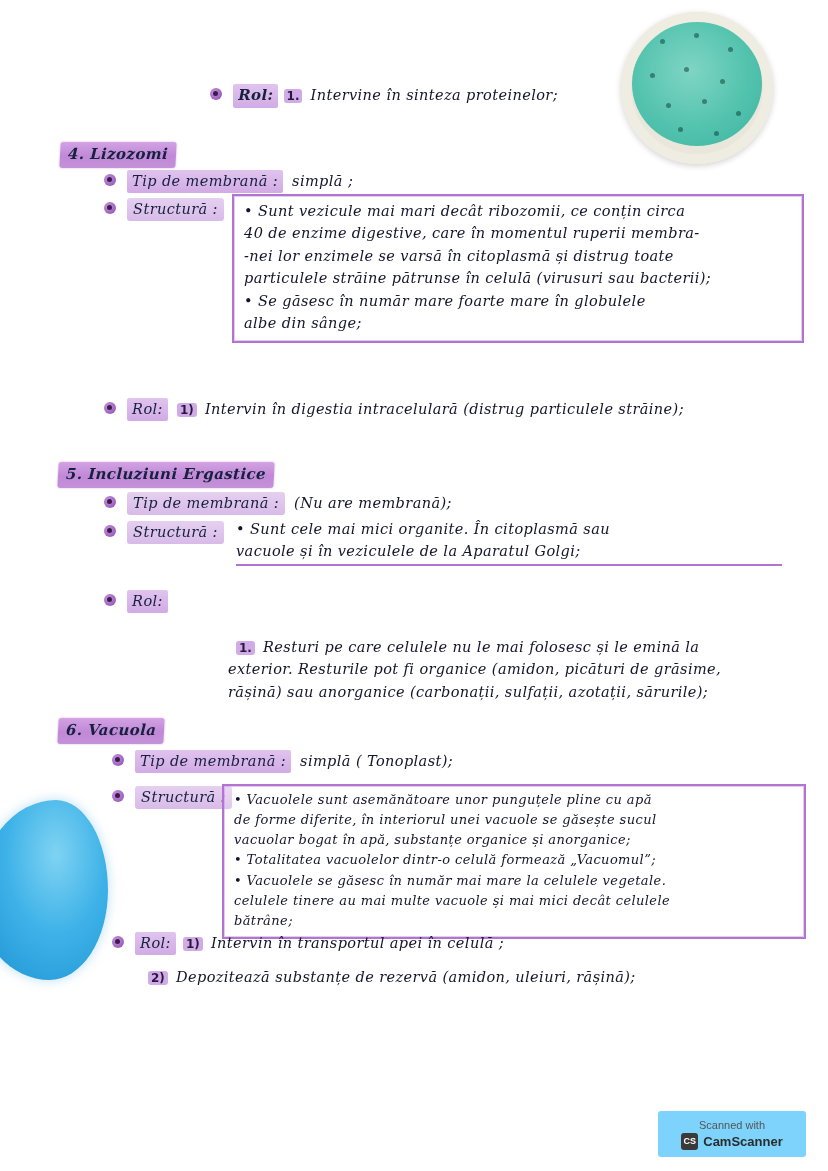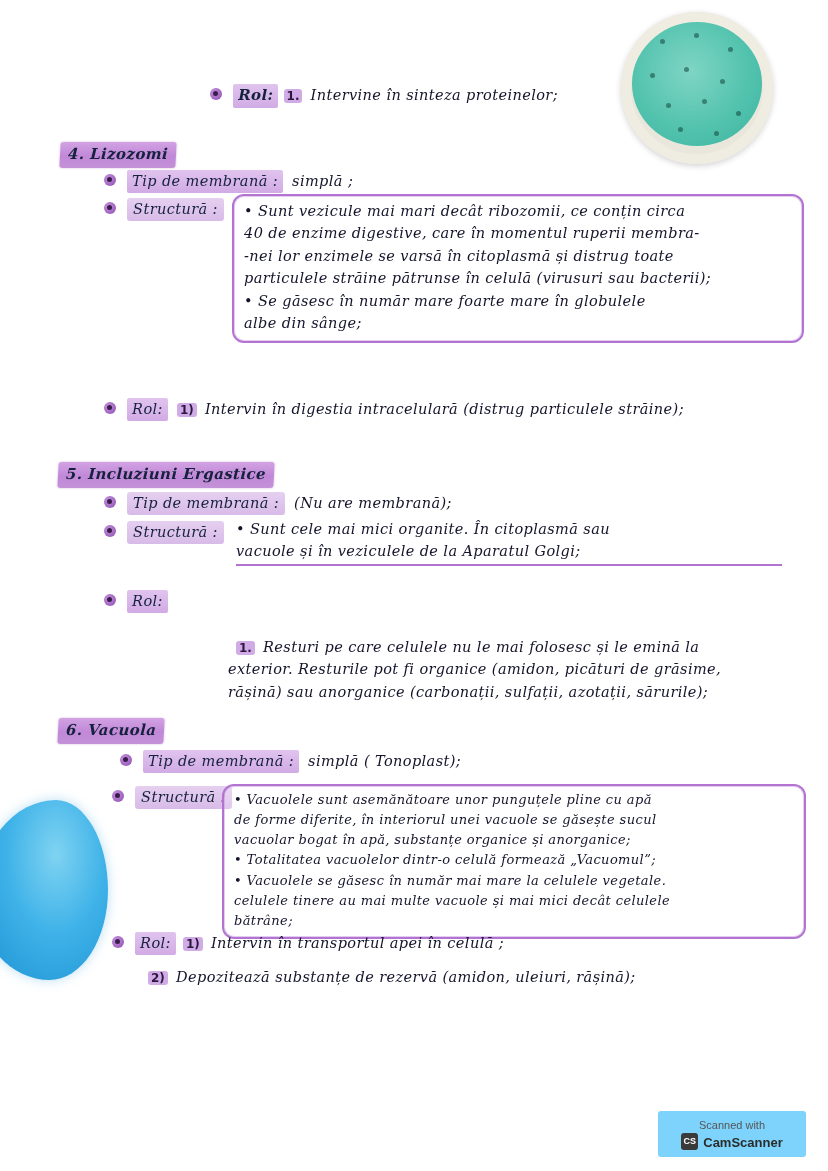--- a/index.html
+++ b/index.html
@@ -73,21 +73,21 @@
     padding: 0 3px;
     font-size: 12px;
     font-weight: bold;
     color: #2b1640;
     margin-right: 3px;
   }
 
   
   .marker-box {
     border: 2.5px solid #b274d0;
-    border-radius: 12px;
+    border-radius: 0;
     box-shadow: inset 0 0 0 1px rgba(196,140,224,0.45);
     padding: 4px 10px 6px 10px;
     background: rgba(255,255,255,0.2);
   }
   .underline-marker {
     border-bottom: 2.5px solid #b274d0;
   }
 
   .abs { position: absolute; }
 
@@ -152,21 +152,21 @@
     height: 46px;
     background: #7dd3fc;
     border-radius: 3px;
     display: flex;
     flex-direction: column;
     align-items: center;
     justify-content: center;
     font-family: "Liberation Sans", sans-serif;
   }
   .wm-top { font-size: 11px; color: #555; }
-  .wm-bottom { display: flex; align-items: flex-end; gap: 5px; margin-top: 2px; }
+  .wm-bottom { display: flex; align-items: center; gap: 5px; margin-top: 2px; }
   .wm-logo {
     width: 17px; height: 17px;
     background: #3a3a3a;
     color: #fff;
     font-size: 9px;
     font-weight: bold;
     display: flex; align-items: center; justify-content: center;
     border-radius: 3px;
   }
   .wm-name { font-size: 13px; font-weight: bold; color: #2b2b2b; }
@@ -268,21 +268,21 @@
   </div>
   <div style="display:block; margin-left:-8px;">
     <span class="hw hw-dark txt-sm">rășină) sau anorganice (carbonații, sulfații, azotații, sărurile);</span>
   </div>
 </div>
 
 <div class="abs" style="left:58px; top:718px;">
   <span class="hw hl-purple sec-title">6. Vacuola</span>
 </div>
 
-<div class="abs" style="left:120px; top:750px;">
+<div class="abs" style="left:112px; top:750px;">
   <span class="bullet-dot"></span>
   <span class="hw hl-thin txt-sm">Tip de membrană :</span>
   <span class="hw hw-dark txt-sm" style="margin-left:4px;">simplă ( Tonoplast);</span>
 </div>
 
 <div class="abs" style="left:112px; top:786px;">
   <span class="bullet-dot"></span>
   <span class="hw hl-lilac txt-sm">Structură :</span>
 </div>
 

